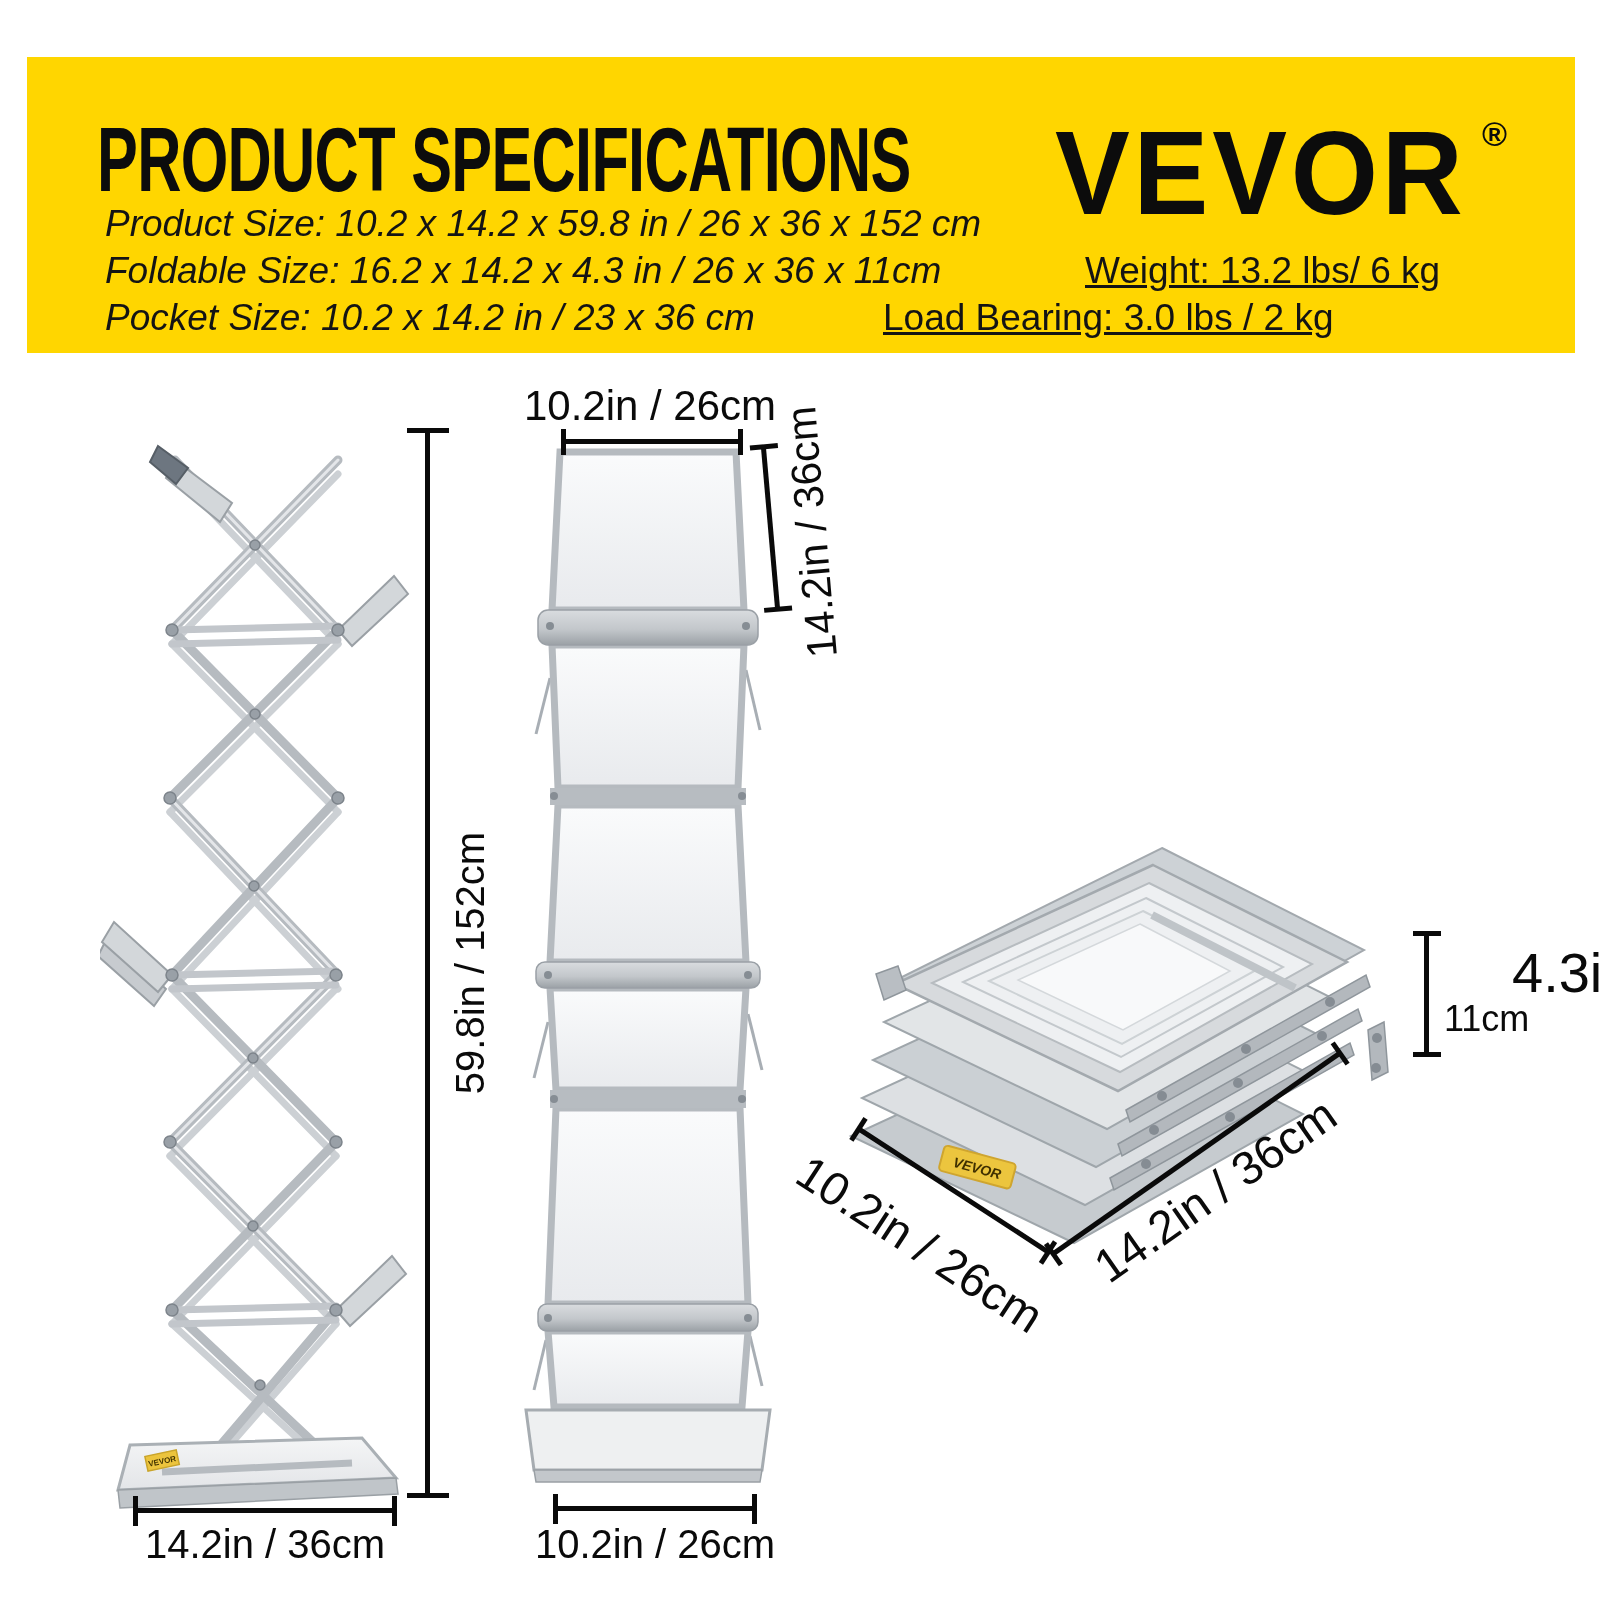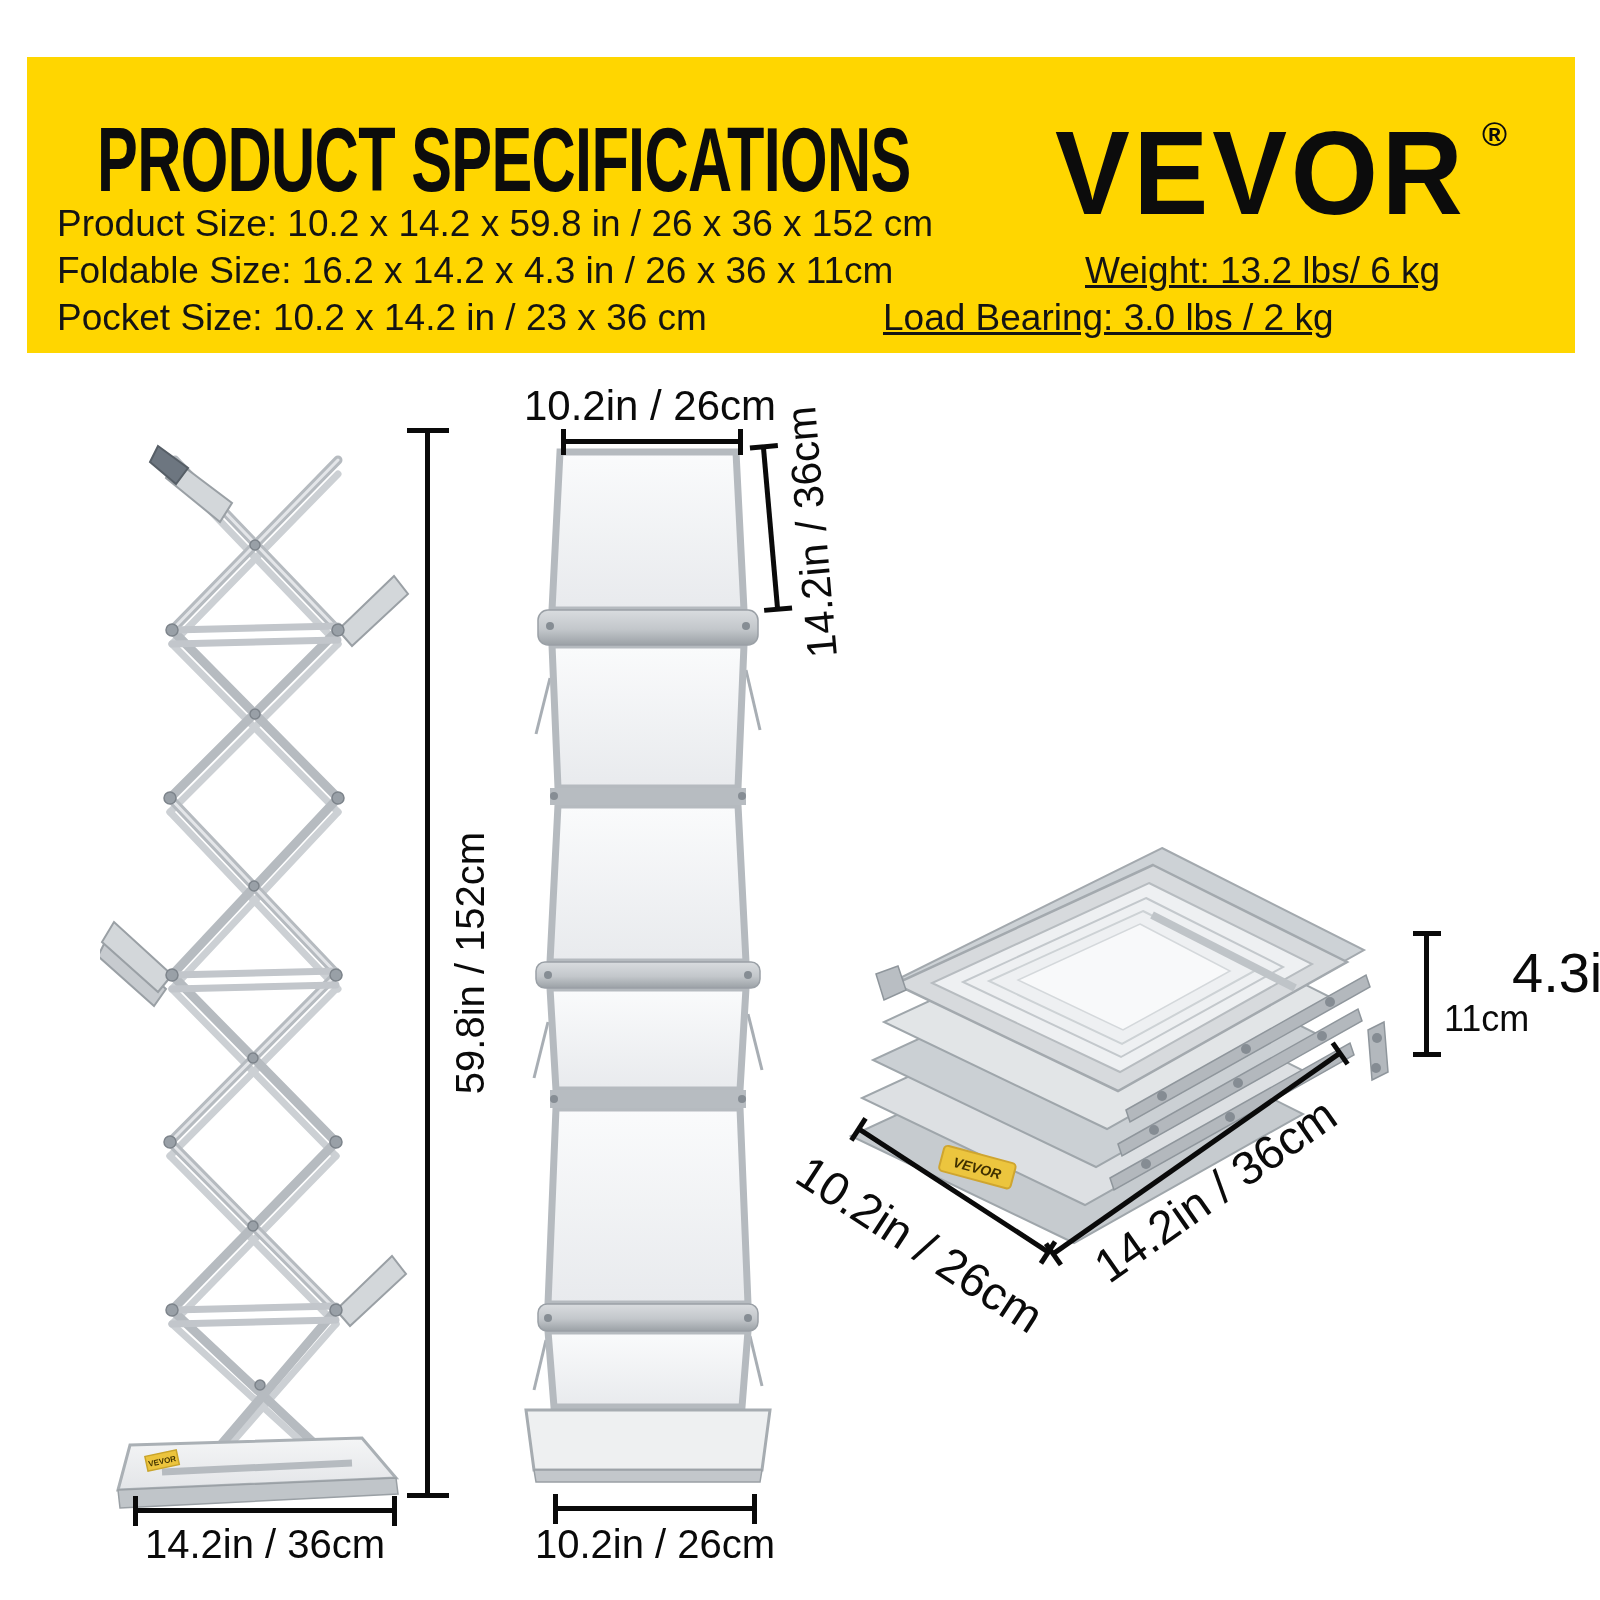--- a/index.html
+++ b/index.html
@@ -11,21 +11,21 @@
   .banner{position:absolute;left:27px;top:57px;width:1548px;height:296px;}
   .banner-title{position:absolute;left:70px;top:52px;font-size:90px;font-weight:bold;
                 letter-spacing:-1px;transform:scaleX(0.68);transform-origin:0 50%;
                 white-space:nowrap;color:#0c0c0c;}
   .brand{position:absolute;left:1028px;top:48px;font-size:118px;font-weight:bold;
          letter-spacing:4px;transform:scaleX(0.95);transform-origin:0 50%;
          white-space:nowrap;color:#0c0c0c;}
   .brand-reg{position:absolute;left:1455px;top:58px;font-size:34px;font-weight:bold;color:#0c0c0c;}
   .specs{position:absolute;left:0;top:146px;width:100%;}
   .spec-line{position:relative;height:47px;font-size:37px;color:#141414;white-space:nowrap;}
-  .spec-left{margin-left:30px;}
+  .spec-left{margin-left:78px;font-style:italic;}
   .spec-right{position:absolute;top:0;text-decoration:underline;}
 
   
   .dline{position:absolute;background:#0a0a0a;}
   .dline.v{width:5px;}
   .dline.h{height:5px;}
   .dline.v .cap{position:absolute;left:50%;transform:translateX(-50%);width:42px;height:5px;background:#0a0a0a;}
   .dline.v .cap.a{top:-2px;} .dline.v .cap.b{bottom:-2px;}
   .dline.h .cap{position:absolute;top:50%;transform:translateY(-50%);width:5px;height:30px;background:#0a0a0a;}
   .dline.h .cap.a{left:-2px;} .dline.h .cap.b{right:-2px;}

